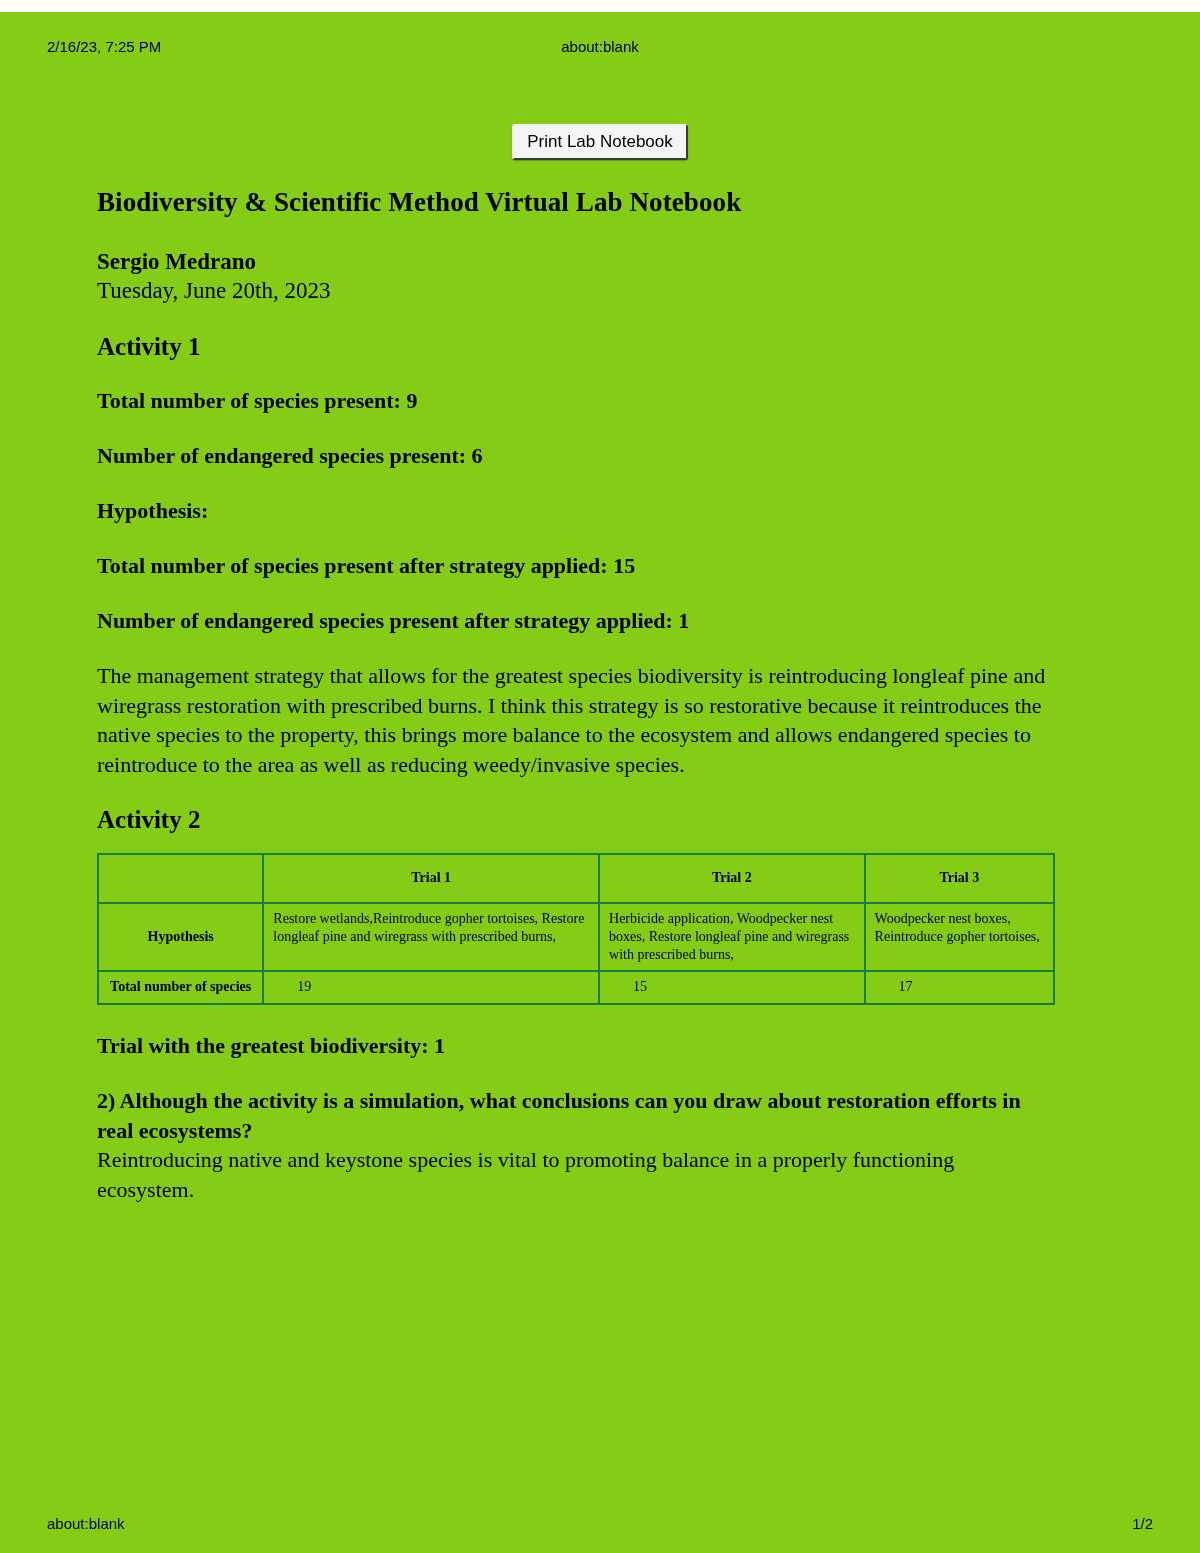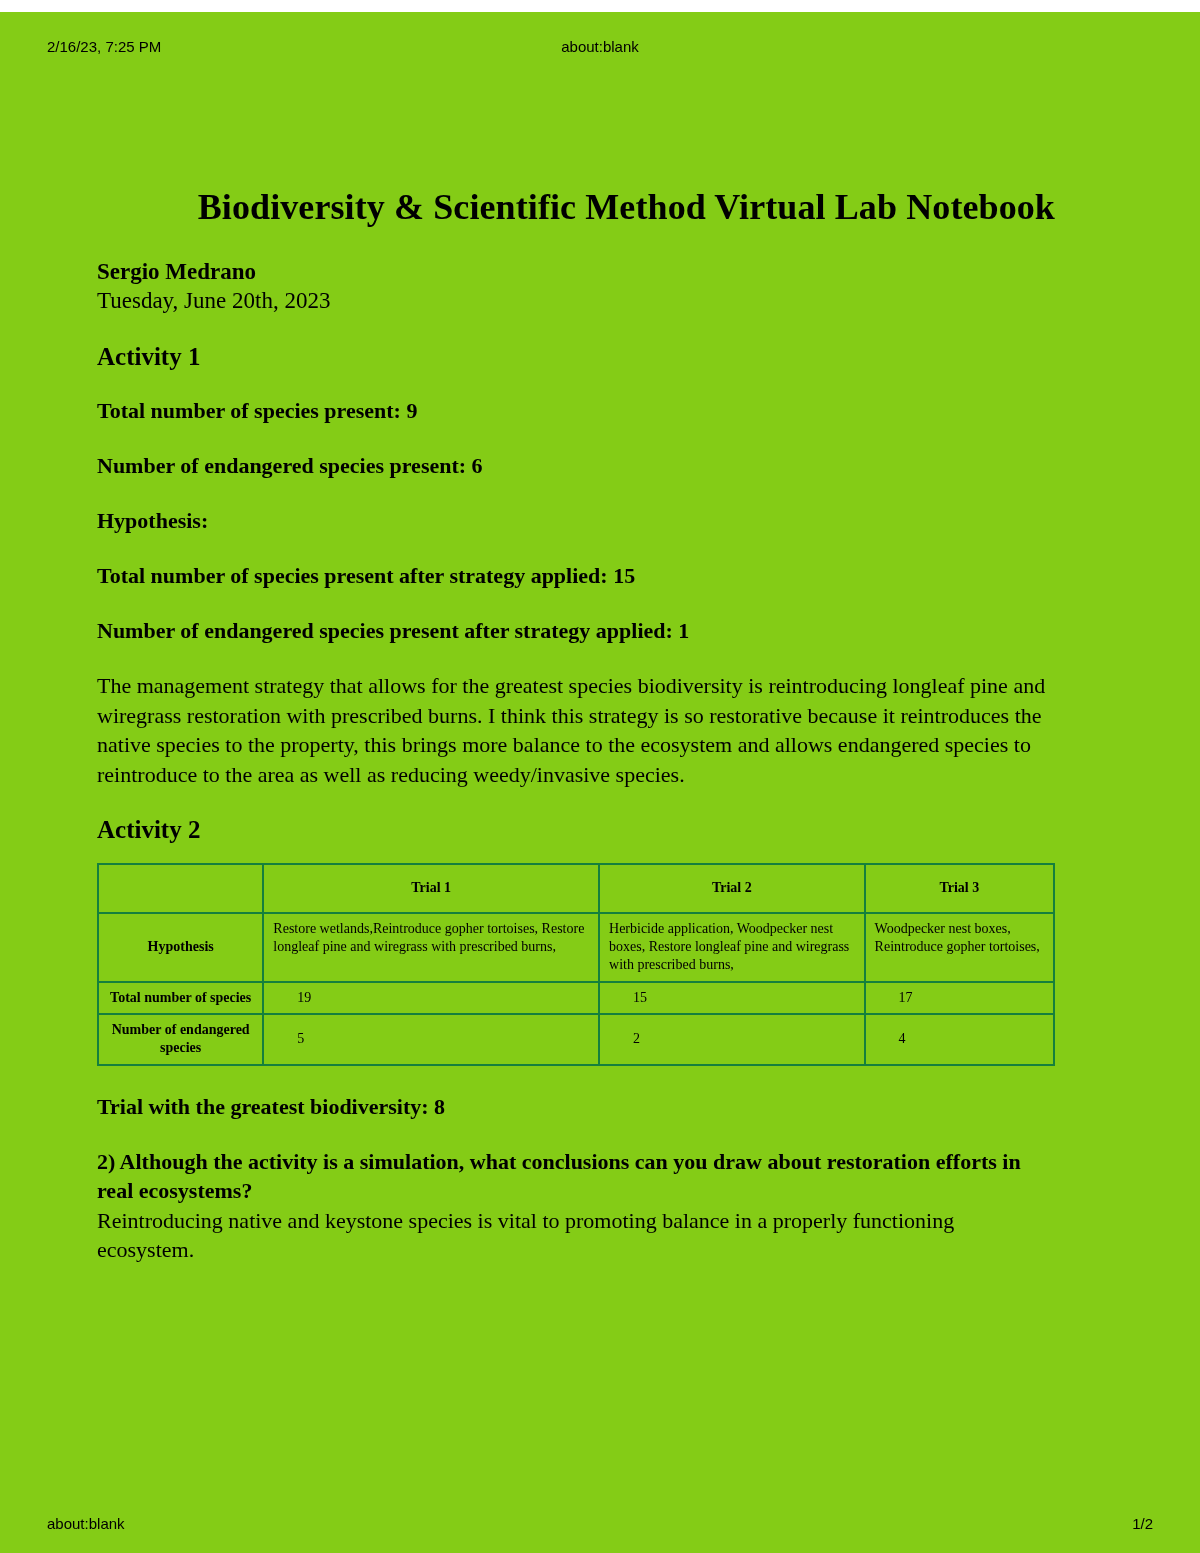--- a/index.html
+++ b/index.html
@@ -96,26 +96,25 @@
   }
 
   
   .doc {
     position: absolute;
     top: 175px;
     left: 97px;
     width: 958px;
   }
   h1.doc-title {
-    font-size: 36px;
+    font-size: 27px;
     font-weight: bold;
     margin: 0 0 30px 0;
     letter-spacing: 0.1px;
     line-height: 1.15;
-    text-align: right;
   }
   .author {
     font-size: 23px;
     font-weight: bold;
     margin: 0;
     line-height: 1.25;
   }
   .date {
     font-size: 23px;
     font-weight: normal;
@@ -194,20 +193,23 @@
 </head>
 <body>
 
 <div class="page">
 
   <div class="print-header">
     <span class="ph-left">2/16/23, 7:25 PM</span>
     <span class="ph-center">about:blank</span>
   </div>
 
+  <div class="btn-wrap">
+    <button class="print-button">Print Lab Notebook</button>
+  </div>
 
   <div class="doc">
 
     <h1 class="doc-title">Biodiversity &amp; Scientific Method Virtual Lab Notebook</h1>
 
     <p class="author">Sergio Medrano</p>
     <p class="date">Tuesday, June 20th, 2023</p>
 
     <h2 class="section">Activity 1</h2>
 
@@ -252,30 +254,24 @@
           <td class="cell-multiline">Herbicide application, Woodpecker nest boxes, Restore longleaf pine and wiregrass with prescribed burns,</td>
           <td class="cell-multiline">Woodpecker nest boxes,
 Reintroduce gopher tortoises,</td>
         </tr>
         <tr>
           <td class="rowlabel">Total number of species</td>
           <td class="val">19</td>
           <td class="val">15</td>
           <td class="val">17</td>
         </tr>
-        <tr>
-          <td class="rowlabel">Number of endangered species</td>
-          <td class="val">5</td>
-          <td class="val">2</td>
-          <td class="val">4</td>
-        </tr>
       </tbody>
     </table>
 
-    <p class="bold-line">Trial with the greatest biodiversity: 8</p>
+    <p class="bold-line">Trial with the greatest biodiversity: 1</p>
 
     <p class="qa">
       <span class="q">2) Although the activity is a simulation, what conclusions can you draw about restoration efforts in real ecosystems?</span>
       <span class="a">Reintroducing native and keystone species is vital to promoting balance in a properly functioning ecosystem.</span>
     </p>
 
   </div>
 
   <div class="print-footer">
     <span class="pf-left">about:blank</span>

